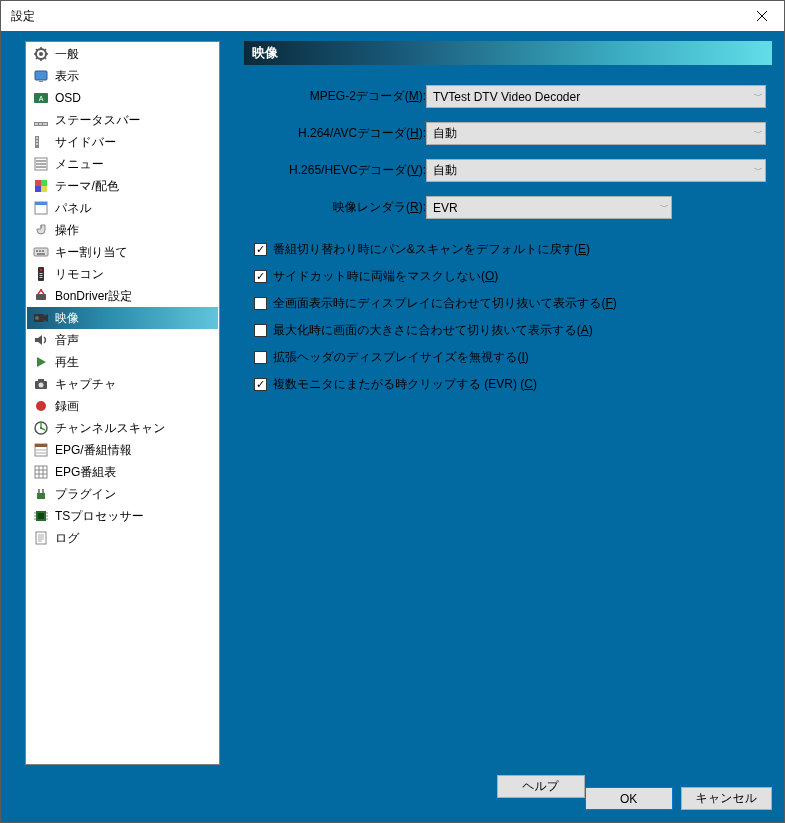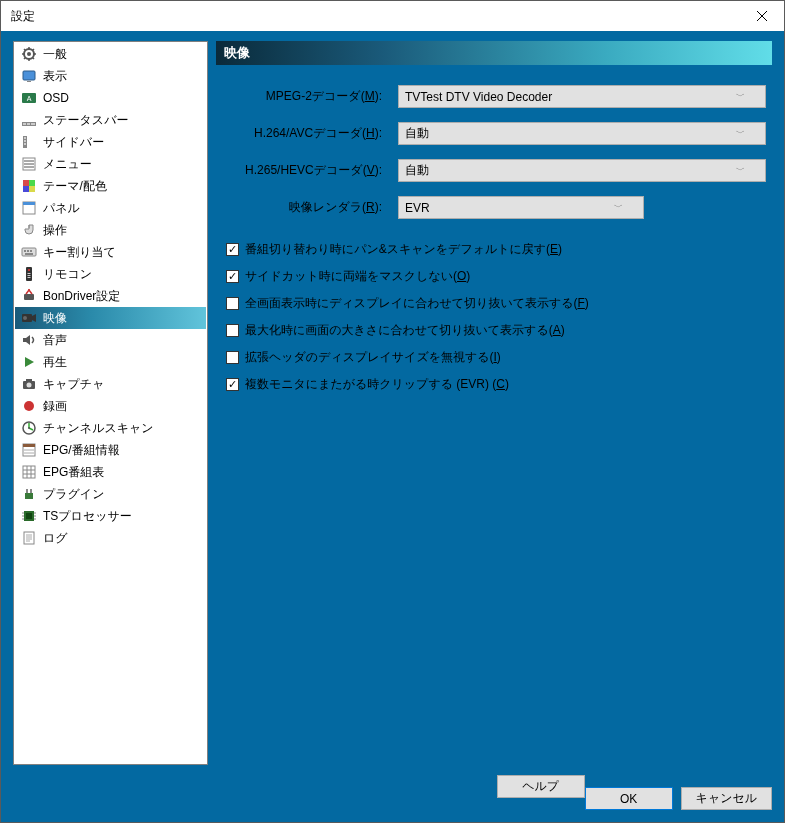--- a/index.html
+++ b/index.html
@@ -37,22 +37,23 @@
     height: 30px;
     display: flex;
     align-items: center;
     justify-content: center;
     cursor: pointer;
   }
   .content {
     flex: 1;
     display: flex;
     padding: 10px 12px 0 12px;
-    gap: 8px;
+    gap: 24px;
     overflow: hidden;
+    margin-left: 12px;
   }
   .sidebar {
     width: 195px;
     border: 1px solid #808080;
     background: #ffffff;
     overflow-y: auto;
     padding: 1px;
   }
   .sidebar-item {
     display: flex;
@@ -92,32 +93,32 @@
     padding: 20px 6px 0 6px;
   }
   .form-row {
     display: flex;
     align-items: center;
     margin-bottom: 14px;
   }
   .form-label {
     width: 176px;
     text-align: right;
-    padding-right: 16px;
+    padding-right: 0;
   }
   .form-label u { text-decoration: underline; }
   .combo {
     flex: 1;
     height: 23px;
     background: #e1e1e1;
     border: 1px solid #adadad;
     display: flex;
     align-items: center;
     justify-content: space-between;
-    padding: 0 20px 0 6px;
+    padding: 0 2px 0 6px;
     cursor: pointer;
   }
   .combo.narrow { flex: 0 0 246px; }
   .combo-chevron {
     font-size: 9px;
     color: #555;
   }
   .checkbox-row {
     display: flex;
     align-items: center;

